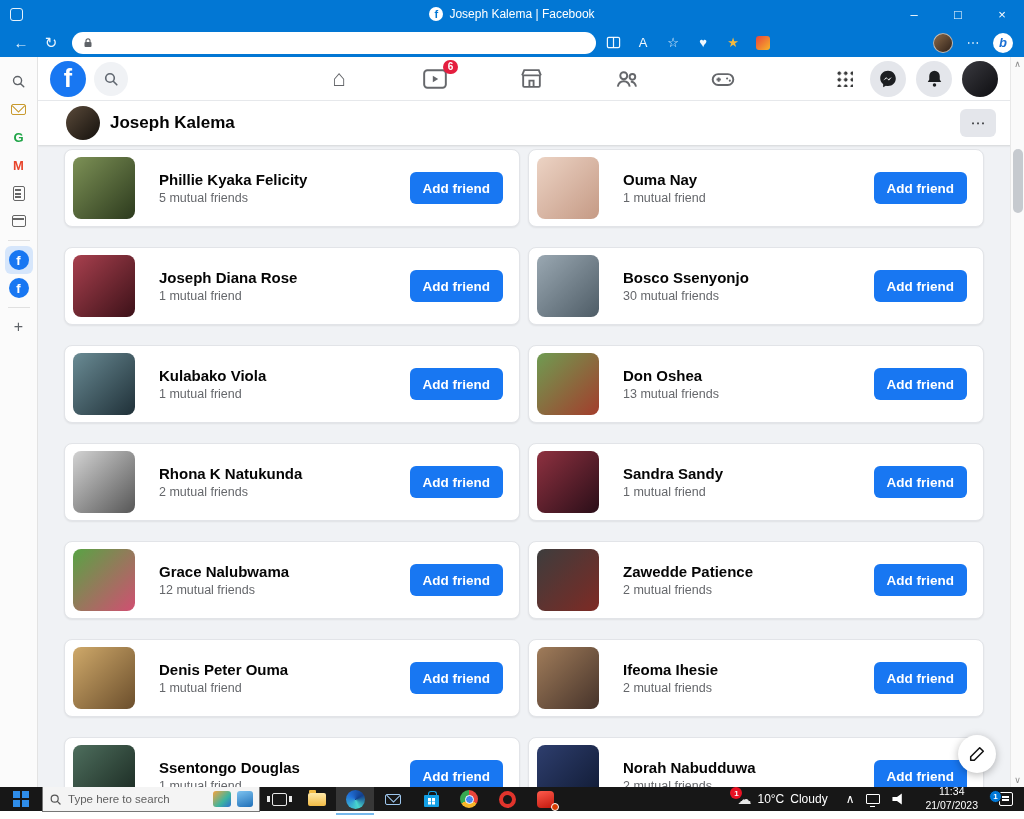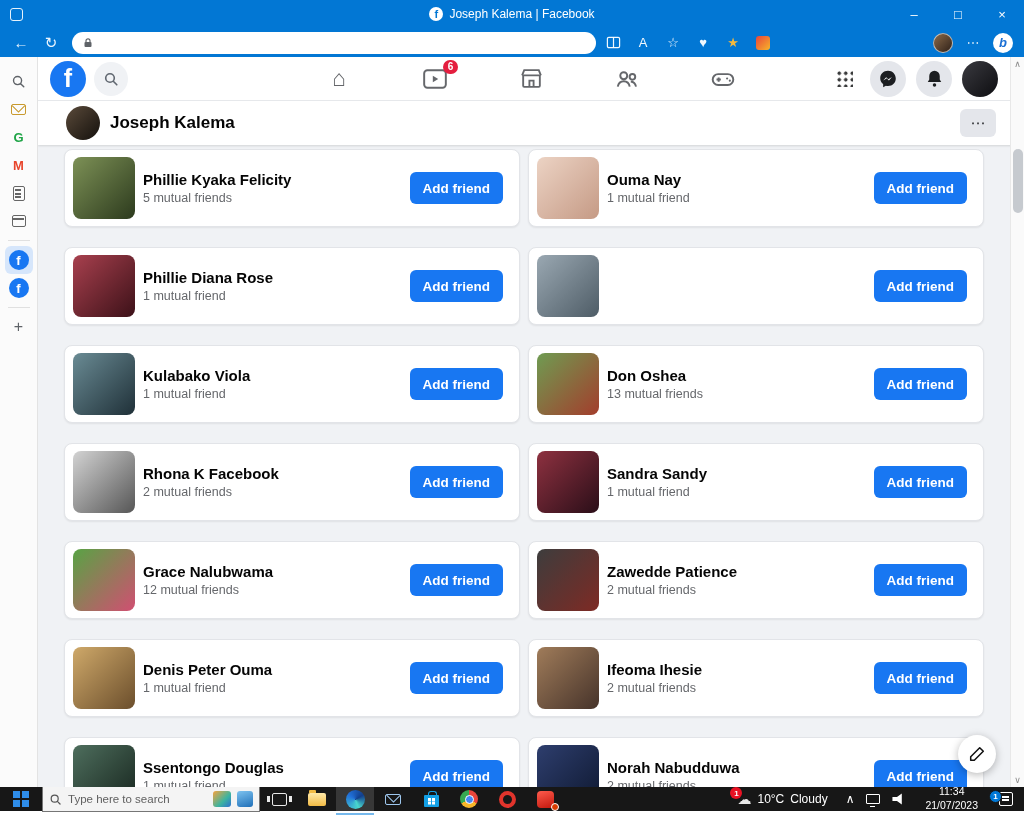--- a/index.html
+++ b/index.html
@@ -56,21 +56,21 @@
 
   .fb-header{height:44px;background:#fff;display:flex;align-items:center;padding:0 28px;box-shadow:0 1px 2px rgba(0,0,0,.12);z-index:2;}
   .hdr-avatar{width:34px;height:34px;border-radius:50%;background:linear-gradient(135deg,#5a4a3a,#14100c);}
   .hdr-name{font-size:17px;font-weight:bold;color:#050505;margin-left:10px;}
   .hdr-more{margin-left:auto;width:36px;height:28px;border-radius:6px;background:#e4e6eb;border:none;font-size:15px;color:#1c1e21;display:flex;align-items:center;justify-content:center;cursor:pointer;}
 
   .fb-content{flex:1;overflow:hidden;}
   .friends-grid{display:grid;grid-template-columns:1fr 1fr;column-gap:8px;row-gap:20px;grid-auto-rows:78px;padding:4px 40px 0 26px;}
   .card{background:#fff;border:1px solid #e2e4e8;border-radius:8px;box-shadow:0 1px 2px rgba(0,0,0,.07);display:flex;align-items:center;padding:8px 16px 8px 8px;}
   .photo{width:62px;height:62px;border-radius:8px;flex:0 0 62px;}
-  .finfo{margin-left:8px;min-width:0;}
+  .finfo{margin-left:24px;min-width:0;}
   .fname{font-size:15px;font-weight:bold;color:#050505;}
   .fmutual{font-size:12.5px;color:#65676b;margin-top:3px;}
   .addbtn{margin-left:auto;background:#1877f2;color:#fff;border:none;border-radius:6px;height:32px;padding:0 13px;font-size:13.5px;font-weight:bold;font-family:"Liberation Sans",sans-serif;cursor:pointer;}
 
   .fab{position:absolute;right:28px;bottom:14px;width:38px;height:38px;border-radius:50%;background:#fff;box-shadow:0 2px 8px rgba(0,0,0,.28);display:flex;align-items:center;justify-content:center;z-index:5;}
 
   .scrollbar{position:absolute;top:0;right:0;bottom:0;width:14px;background:#fafafa;border-left:1px solid #e8e8e8;z-index:6;display:flex;flex-direction:column;align-items:center;}
   .sb-arrow{height:14px;display:flex;align-items:center;justify-content:center;font-size:9px;color:#8a8a8a;width:100%;}
   .sb-thumb{position:absolute;top:92px;left:2px;width:10px;height:64px;background:#c6cacf;border-radius:5px;}
   .sb-bottom{position:absolute;bottom:0;left:0;width:100%;}
@@ -287,28 +287,32 @@
     <div class="finfo">
       <div class="fname">Ouma Nay</div>
       <div class="fmutual">1 mutual friend</div>
     </div>
     <button class="addbtn">Add friend</button>
   </div>
 
   <div class="card">
     <div class="photo" style="background: linear-gradient(135deg, rgb(168, 64, 78), rgb(60, 17, 24));"></div>
     <div class="finfo">
-      <div class="fname">Phillie Diana Rose</div>
+      <div class="fname">Joseph Diana Rose</div>
       <div class="fmutual">1 mutual friend</div>
     </div>
     <button class="addbtn">Add friend</button>
   </div>
 
   <div class="card">
     <div class="photo" style="background: linear-gradient(135deg, rgb(154, 168, 178), rgb(78, 92, 102));"></div>
+    <div class="finfo">
+      <div class="fname">Bosco Ssenyonjo</div>
+      <div class="fmutual">30 mutual friends</div>
+    </div>
     <button class="addbtn">Add friend</button>
   </div>
 
   <div class="card">
     <div class="photo" style="background: linear-gradient(135deg, rgb(106, 139, 148), rgb(31, 48, 56));"></div>
     <div class="finfo">
       <div class="fname">Kulabako Viola</div>
       <div class="fmutual">1 mutual friend</div>
     </div>
     <button class="addbtn">Add friend</button>
@@ -319,21 +323,21 @@
     <div class="finfo">
       <div class="fname">Don Oshea</div>
       <div class="fmutual">13 mutual friends</div>
     </div>
     <button class="addbtn">Add friend</button>
   </div>
 
   <div class="card">
     <div class="photo" style="background: linear-gradient(135deg, rgb(211, 211, 211), rgb(86, 86, 86));"></div>
     <div class="finfo">
-      <div class="fname">Rhona K Facebook</div>
+      <div class="fname">Rhona K Natukunda</div>
       <div class="fmutual">2 mutual friends</div>
     </div>
     <button class="addbtn">Add friend</button>
   </div>
 
   <div class="card">
     <div class="photo" style="background: linear-gradient(135deg, rgb(142, 49, 64), rgb(42, 14, 24));"></div>
     <div class="finfo">
       <div class="fname">Sandra Sandy</div>
       <div class="fmutual">1 mutual friend</div>

